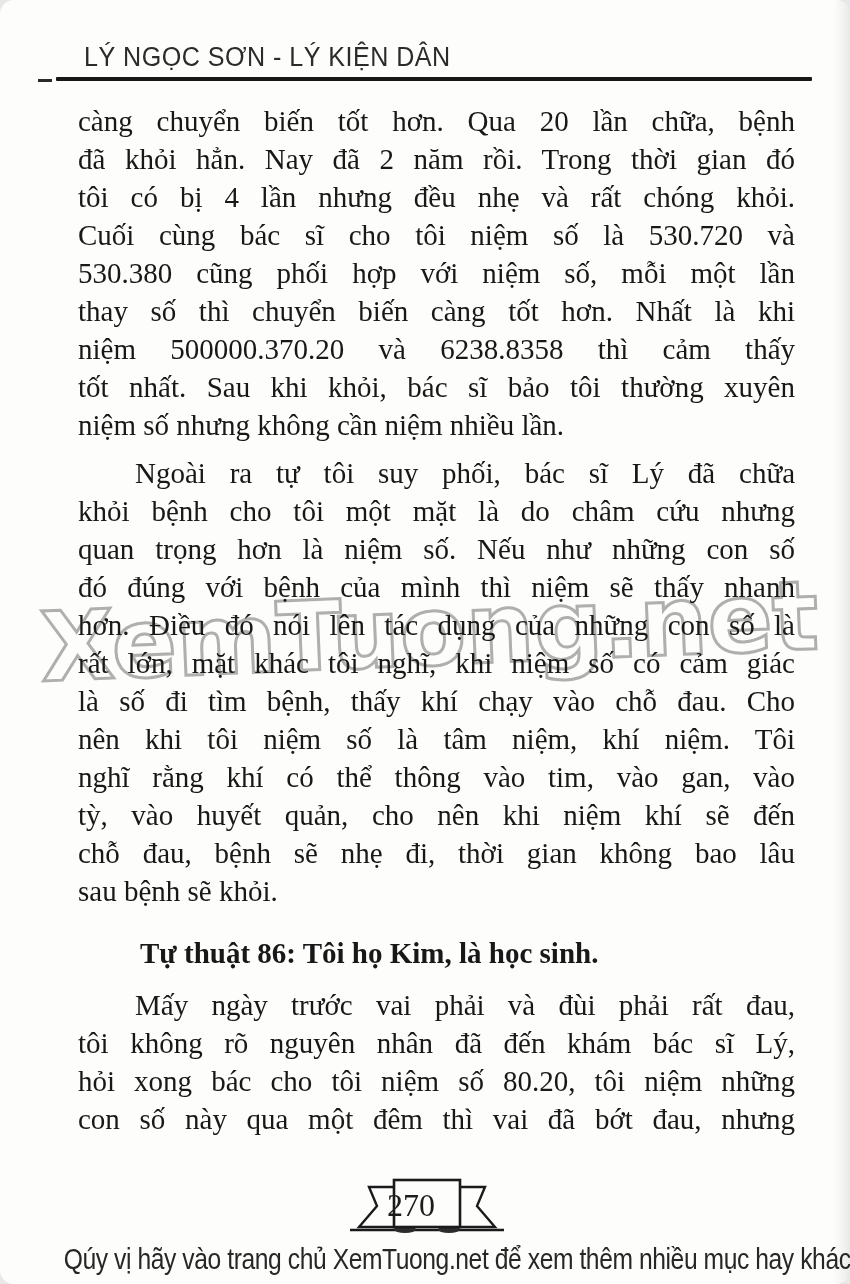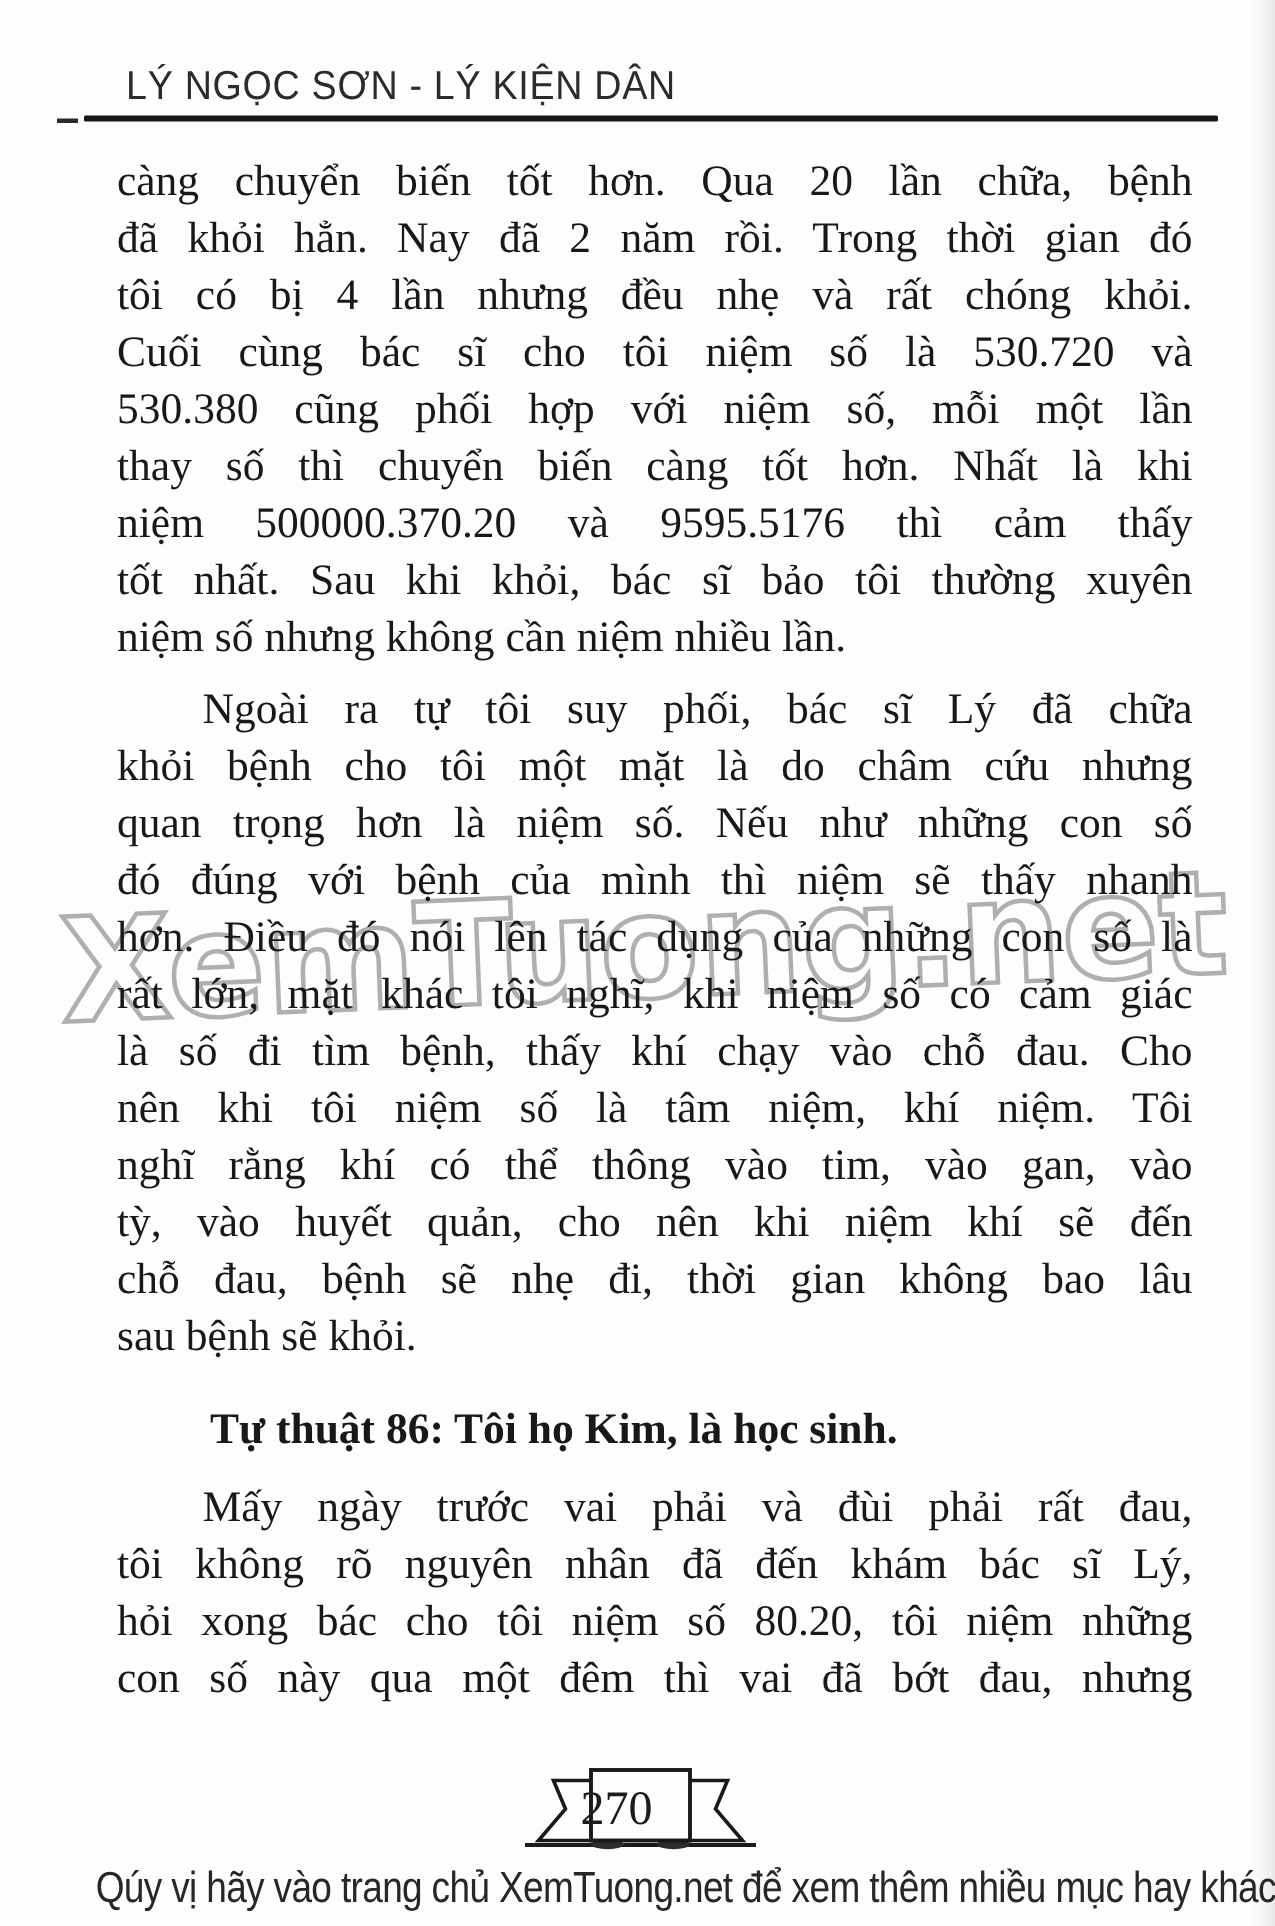--- a/index.html
+++ b/index.html
@@ -4,20 +4,21 @@
 <style>
   html,body{margin:0;padding:0;background:#e8e8e8;}
   .page{
     position:relative;
     width:850px;height:1284px;
     margin:0 auto;
     background:#fdfdfc;
     overflow:hidden;
     font-family:"Liberation Serif","DejaVu Serif",serif;
     color:#181818;
+    border-radius:14px;
   }
   
   .page::after{
     content:"";position:absolute;top:0;right:0;width:16px;height:100%;
     background:linear-gradient(to right, rgba(120,120,120,0) 0%, rgba(120,120,120,0.10) 75%, rgba(120,120,120,0.16) 100%);
     pointer-events:none;
   }
 
   
   .header-title{
@@ -104,21 +105,21 @@
 
   <main class="content">
 
     <div class="para">
       <div class="line">càng chuyển biến tốt hơn. Qua 20 lần chữa, bệnh</div>
       <div class="line">đã khỏi hẳn. Nay đã 2 năm rồi. Trong thời gian đó</div>
       <div class="line">tôi có bị 4 lần nhưng đều nhẹ và rất chóng khỏi.</div>
       <div class="line">Cuối cùng bác sĩ cho tôi niệm số là 530.720 và</div>
       <div class="line">530.380 cũng phối hợp với niệm số, mỗi một lần</div>
       <div class="line">thay số thì chuyển biến càng tốt hơn. Nhất là khi</div>
-      <div class="line">niệm 500000.370.20 và 9595.5176 thì cảm thấy</div>
+      <div class="line">niệm 500000.370.20 và 6238.8358 thì cảm thấy</div>
       <div class="line">tốt nhất. Sau khi khỏi, bác sĩ bảo tôi thường xuyên</div>
       <div class="line noj">niệm số nhưng không cần niệm nhiều lần.</div>
     </div>
 
     <div class="para">
       <div class="line indent">Ngoài ra tự tôi suy phối, bác sĩ Lý đã chữa</div>
       <div class="line">khỏi bệnh cho tôi một mặt là do châm cứu nhưng</div>
       <div class="line">quan trọng hơn là niệm số. Nếu như những con số</div>
       <div class="line">đó đúng với bệnh của mình thì niệm sẽ thấy nhanh</div>
       <div class="line">hơn. Điều đó nói lên tác dụng của những con số là</div>

